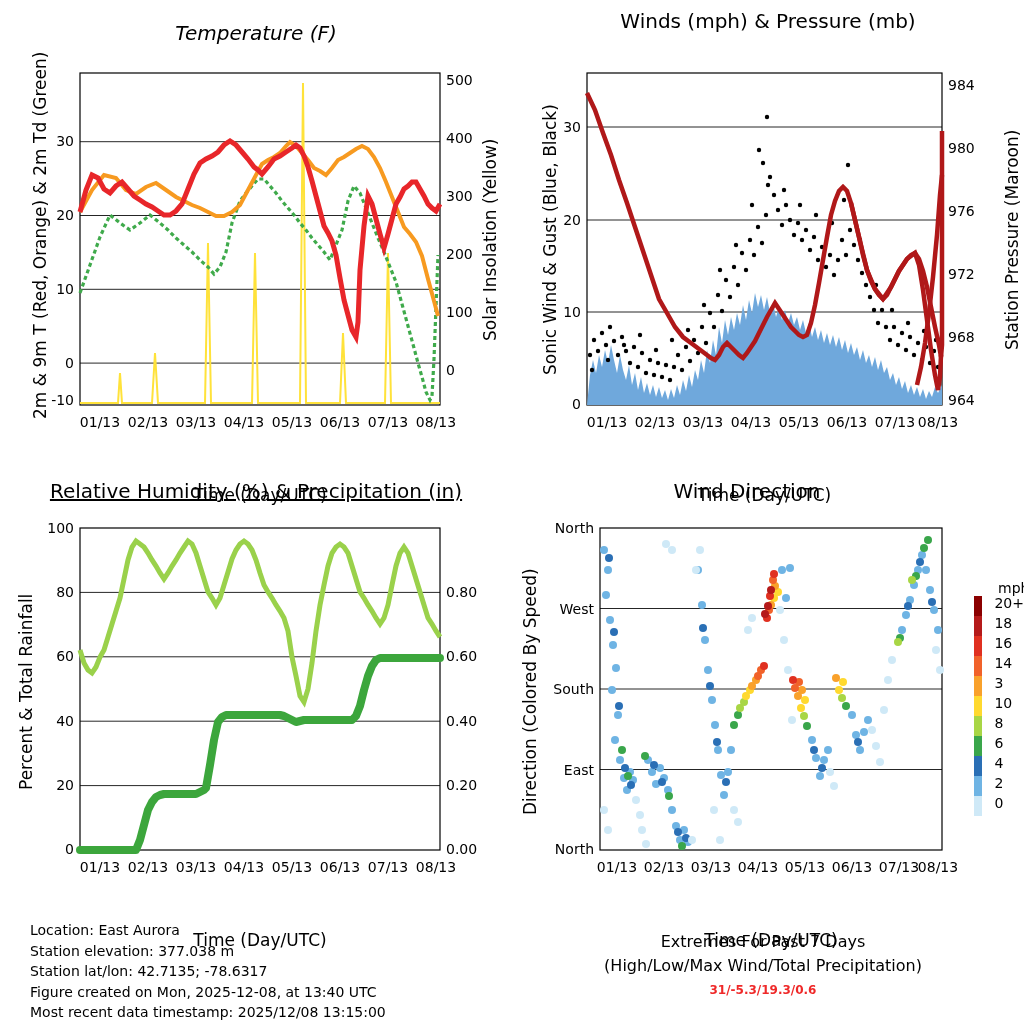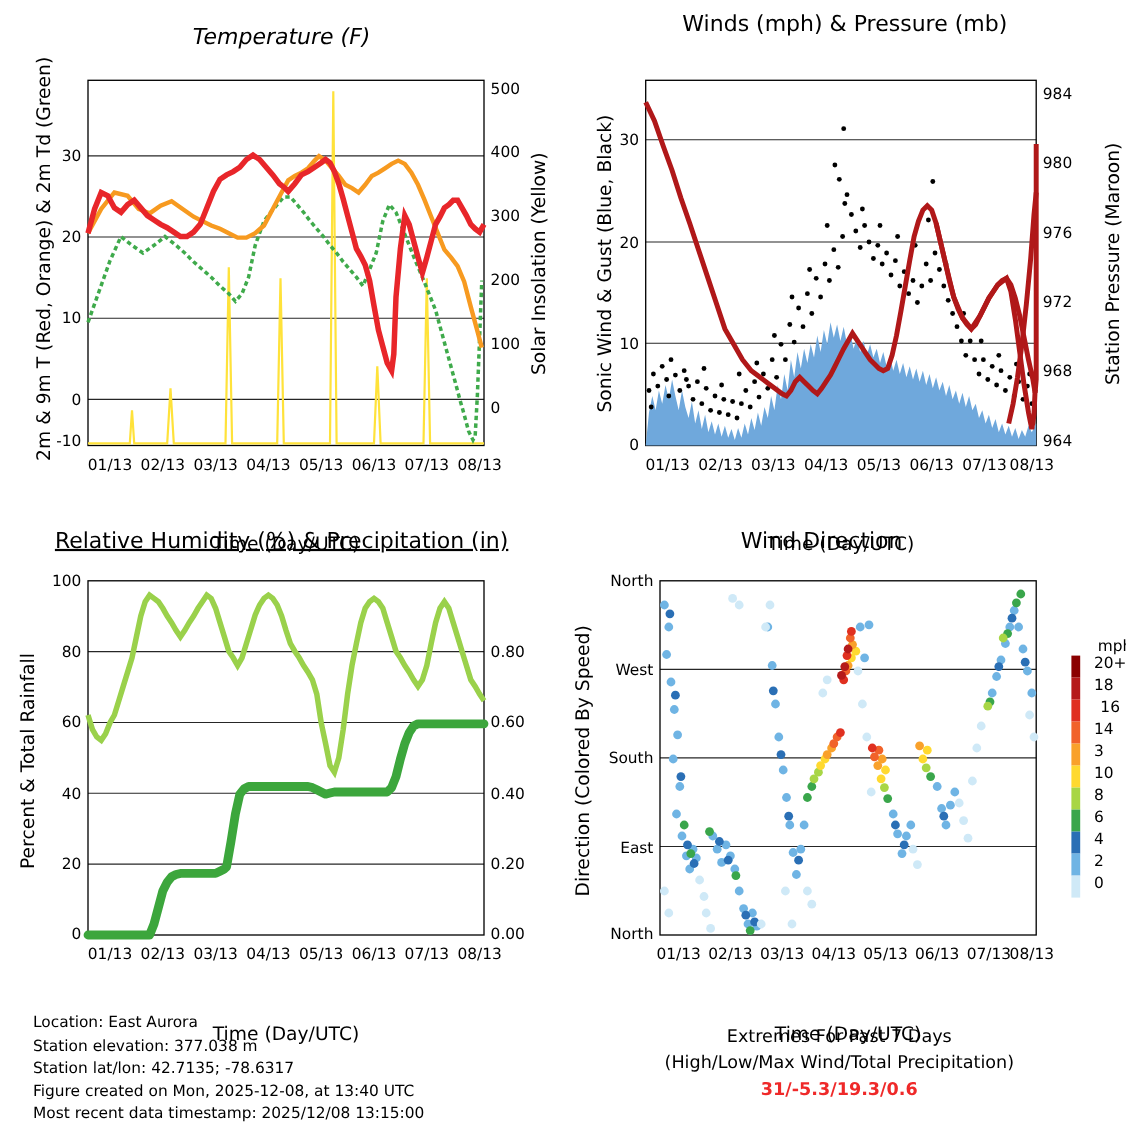--- a/index.html
+++ b/index.html
@@ -21,21 +21,21 @@
     white-space:nowrap;
   }
   svg{display:block;}
   .footer{
     position:absolute;left:30px;top:920px;font-size:14px;line-height:20.5px;
   }
   .extremes{
     position:absolute;left:528px;top:930px;width:470px;text-align:center;
     font-size:16px;line-height:24px;
   }
-  .extremes .vals{color:#ef2929;font-weight:bold;font-size:16px;}
+  .extremes .vals{color:#ef2929;font-weight:bold;font-size:12px;}
   .legend-label{font-size:14px;}
 </style>
 </head>
 <body>
 
 <div class="panel" style="left:0px;top:0px;width:512px;height:460px;">
   <div class="title" style="width:512px;margin-top:22px;font-style:italic;">Temperature (F)</div>
 
   <div class="axis-title rot" style="position:absolute;left:30px;top:60px;height:350px;display:flex;align-items:center;justify-content:center;">2m &amp; 9m T (Red, Orange) &amp; 2m Td (Green)</div>
 
@@ -554,21 +554,21 @@
         <div style="height:20px;background:#ffd92f;"></div>
         <div style="height:20px;background:#a8d645;"></div>
         <div style="height:20px;background:#3aa64b;"></div>
         <div style="height:20px;background:#2a6fb5;"></div>
         <div style="height:20px;background:#6fb4e4;"></div>
         <div style="height:20px;background:#cfe9f7;"></div>
       </div>
       <div style="margin-left:12px;">
         <div class="legend-label" style="height:20px;line-height:14px;">20+</div>
         <div class="legend-label" style="height:20px;line-height:14px;">18</div>
-        <div class="legend-label" style="height:20px;line-height:14px;text-align:center;">16</div>
+        <div class="legend-label" style="height:20px;line-height:14px;">16</div>
         <div class="legend-label" style="height:20px;line-height:14px;">14</div>
         <div class="legend-label" style="height:20px;line-height:14px;">3</div>
         <div class="legend-label" style="height:20px;line-height:14px;">10</div>
         <div class="legend-label" style="height:20px;line-height:14px;">8</div>
         <div class="legend-label" style="height:20px;line-height:14px;">6</div>
         <div class="legend-label" style="height:20px;line-height:14px;">4</div>
         <div class="legend-label" style="height:20px;line-height:14px;">2</div>
         <div class="legend-label" style="height:20px;line-height:14px;">0</div>
       </div>
     </div>

